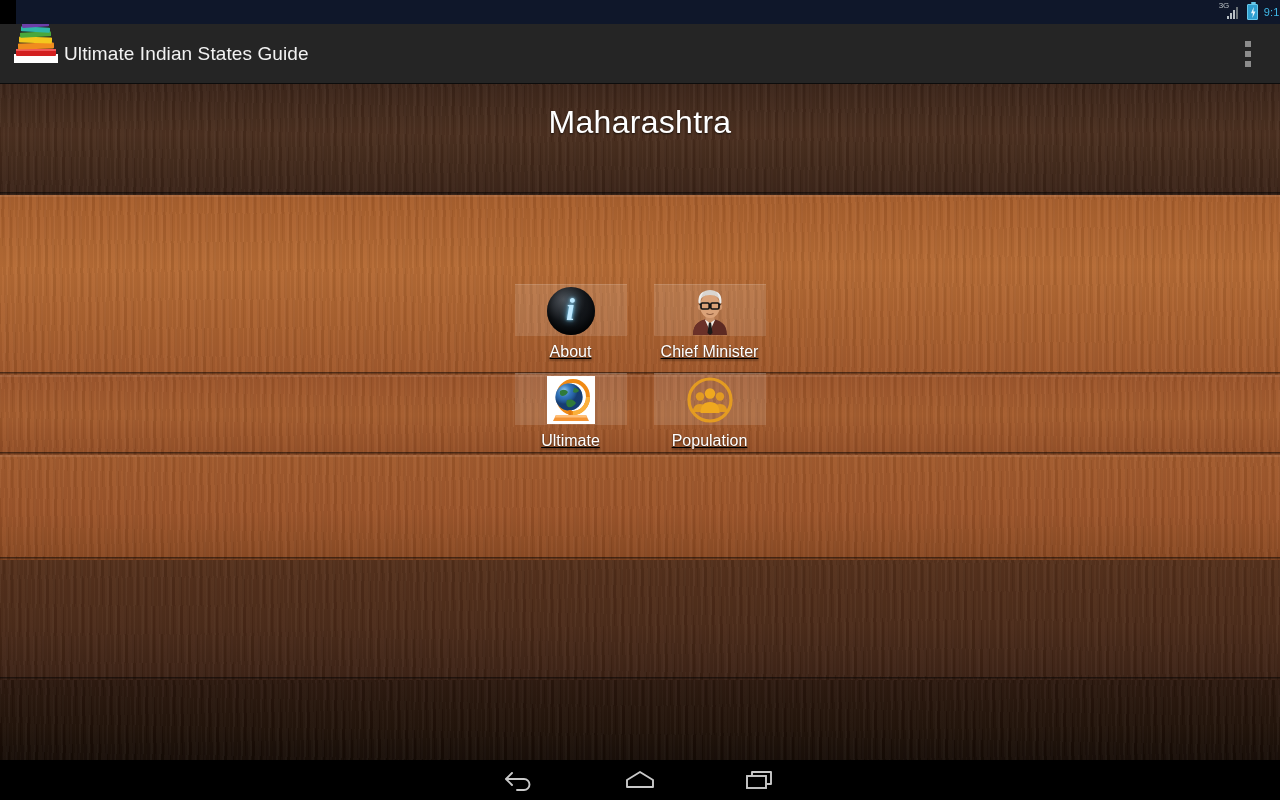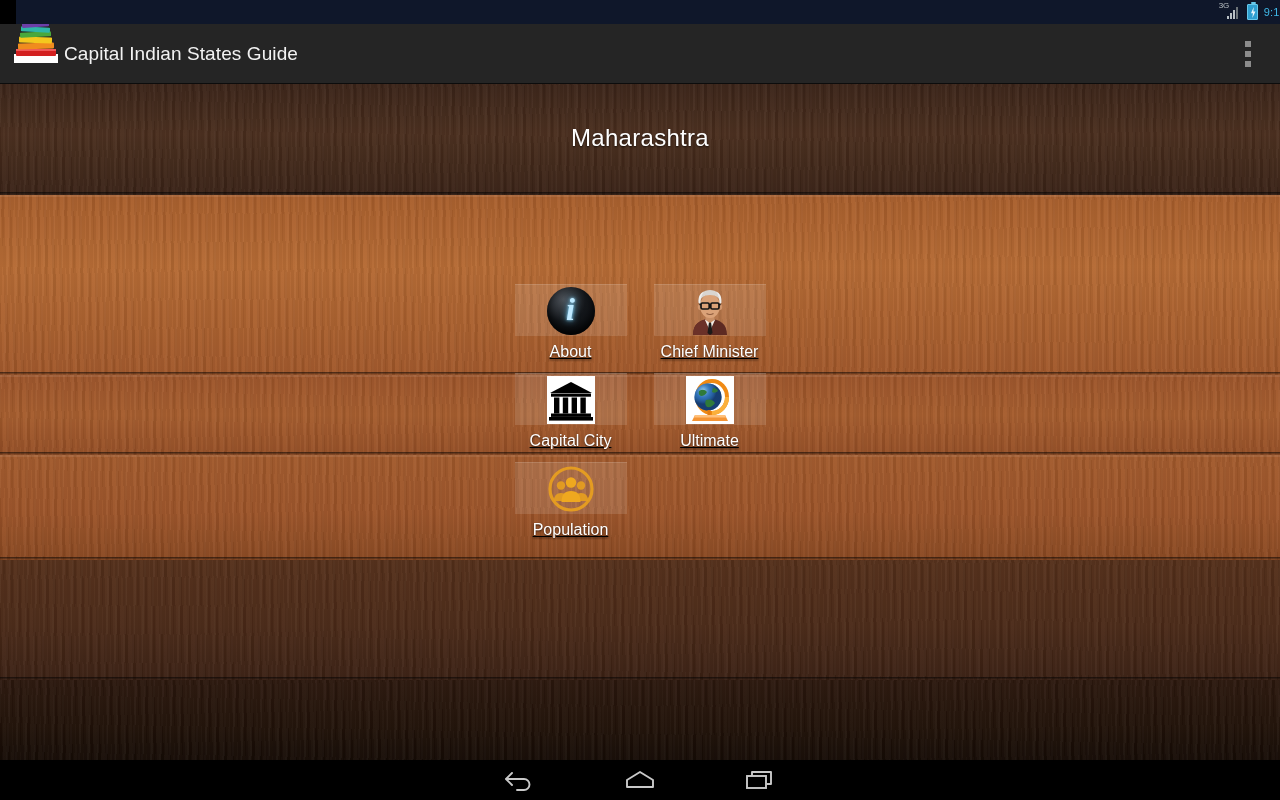--- a/index.html
+++ b/index.html
@@ -91,22 +91,22 @@
   }
   .plank-hi {
     position:absolute; left:0; width:1280px; height:2px;
     background:rgba(255,255,255,.08);
   }
 
   
   #content { position:absolute; top:84px; left:0; width:1280px; height:676px; z-index:10; }
 
   #state-title {
-    position:absolute; top:40px; left:0; width:1280px; text-align:center;
-    font-size:24px; color:#ffffff; letter-spacing:.3px;
+    position:absolute; top:20px; left:0; width:1280px; text-align:center;
+    font-size:32px; color:#ffffff; letter-spacing:.3px;
     text-shadow:0 1px 2px rgba(0,0,0,.65);
   }
 
   #grid {
     position:absolute; top:200px; left:50%; transform:translateX(-50%);
     display:grid;
     grid-template-columns:139px 139px;
     grid-template-rows:89px 89px 89px;
     width:278px;
     text-decoration:underline;
@@ -182,21 +182,21 @@
           <i></i>
         </span>
     </div>
     <div class="battery">
       <span class="bolt"></span>
     </div>
     <div id="status-clock">9:17</div>
   </div>
 
   <div id="action-bar">
-    <div id="app-title">Capital Indian States Guide</div>
+    <div id="app-title">Ultimate Indian States Guide</div>
     <div id="menu-btn">
       <span></span>
         <span></span>
         <span></span>
     </div>
   </div>
 
   <div id="app-logo">
     <svg viewBox="0 0 48 60" width="48" height="60">
       <rect x="2" y="48" width="44" height="9" fill="#ffffff"></rect>
@@ -289,37 +289,20 @@
               <line x1="13.4" y1="17.6" x2="15" y2="17.4" stroke="#141414" stroke-width="1.5"></line>
               <line x1="33" y1="17.4" x2="34.6" y2="17.6" stroke="#141414" stroke-width="1.5"></line>
 
               <path d="M20.5 26.5 q3.5 2 7 0" stroke="#8d5a3c" stroke-width="1.2" fill="none"></path>
             </svg>
           </div>
         </div>
         <div class="cell-label">Chief Minister</div>
       </div>
 
-      <div class="cell">
-        <div class="tile">
-          <div class="ico ico-bank">
-            <svg viewBox="0 0 48 48" width="48" height="48">
-              <polygon points="24,6 45,17 3,17" fill="#000"></polygon>
-              <rect x="4" y="17.5" width="40" height="3.2" fill="#000"></rect>
-              <rect x="7" y="21.5" width="5.4" height="16" fill="#000"></rect>
-              <rect x="15.8" y="21.5" width="5.4" height="16" fill="#000"></rect>
-              <rect x="24.6" y="21.5" width="5.4" height="16" fill="#000"></rect>
-              <rect x="33.4" y="21.5" width="5.4" height="16" fill="#000"></rect>
-              <rect x="4" y="37.5" width="40" height="3.4" fill="#000"></rect>
-              <rect x="2" y="41" width="44" height="3.6" fill="#000"></rect>
-            </svg>
-          </div>
-        </div>
-        <div class="cell-label">Capital City</div>
-      </div>
 
       <div class="cell">
         <div class="tile">
           <div class="ico ico-globe">
             <svg viewBox="0 0 48 48" width="48" height="48">
 
               <ellipse cx="26" cy="21" rx="15" ry="16" fill="none" stroke="#f08a14" stroke-width="4"></ellipse>
 
               <circle cx="22" cy="21" r="13.5" fill="#2e6fb5"></circle>
               <circle cx="22" cy="21" r="13.5" fill="url(#gg)"></circle>

